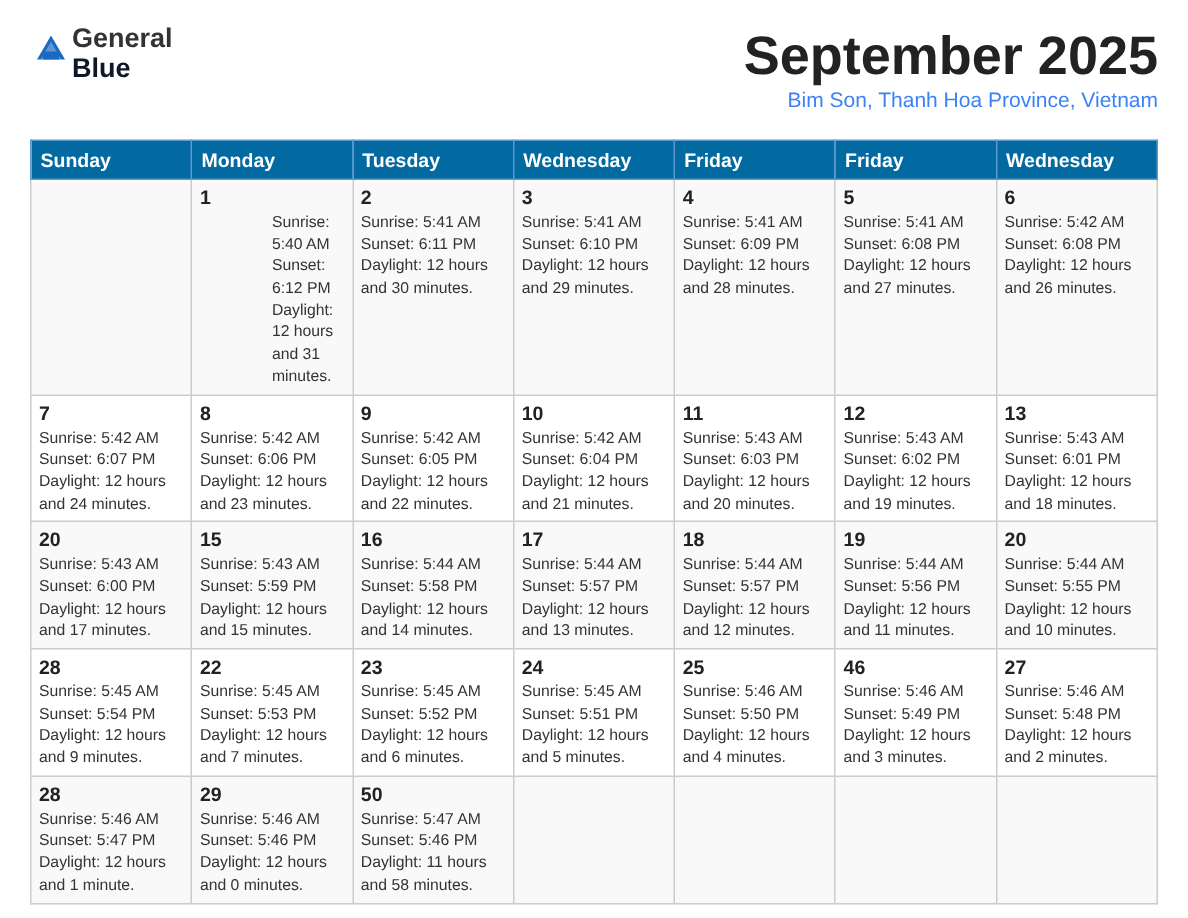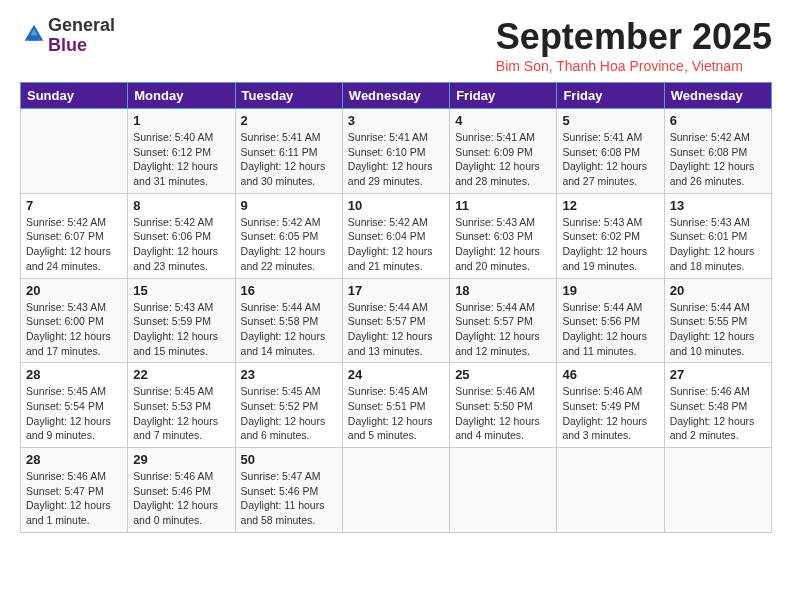--- a/index.html
+++ b/index.html
@@ -7,57 +7,58 @@
       font-family: Arial, sans-serif;
       background: #fff;
       width: 792px;
       min-height: 612px;
       padding: 16px 20px;
     }
     .header-area {
       display: flex;
       align-items: flex-start;
       justify-content: space-between;
-      margin-bottom: 8px;
+      margin-bottom: 19px;
     }
     .logo {
       display: flex;
       align-items: center;
       gap: 2px;
     }
     .logo-text {
       font-size: 18px;
       font-weight: bold;
       line-height: 1.1;
     }
     .logo-text span.general { color: #333; }
-    .logo-text span.blue { color: #701a75; text-align: right; }
+    .logo-text span.blue { color: #0f172a; text-align: right; }
     .logo-icon {
       width: 24px;
       height: 24px;
       margin-left: 2px;
     }
     .title-block {
+      text-align: right;
     }
     .month-title {
       font-size: 36px;
       font-weight: bold;
       color: #222;
     }
     .location-title {
       font-size: 14px;
-      color: #ef4444;
+      color: #3b82f6;
     }
     table {
       width: 100%;
       border-collapse: collapse;
       font-size: 11px;
     }
     thead tr th {
-      background-color: #4c1d95;
+      background-color: #0369a1;
       color: #fff;
       text-align: left;
       padding: 5px 6px;
       font-size: 13px;
       font-weight: bold;
       border: 1px solid #5a9ad0;
     }
     tbody tr td {
       border: 1px solid #ccc;
       vertical-align: top;
@@ -120,21 +121,21 @@
         <th>Friday</th>
         <th>Friday</th>
         <th>Wednesday</th>
       </tr>
   </thead>
   <tbody id="calendar-body">
   <tr>
         <td class="empty"></td>
         <td>
           <span class="day-num">1</span>
-          <div class="day-info" style="white-space: pre-line;">Sunrise: 5:40 AM
+          <div class="day-info" style="white-space: pre-line; margin-left: 48px;">Sunrise: 5:40 AM
 Sunset: 6:12 PM
 Daylight: 12 hours
 and 31 minutes.</div>
         </td>
         <td>
           <span class="day-num">2</span>
           <div class="day-info" style="white-space: pre-line;">Sunrise: 5:41 AM
 Sunset: 6:11 PM
 Daylight: 12 hours
 and 30 minutes.</div>

